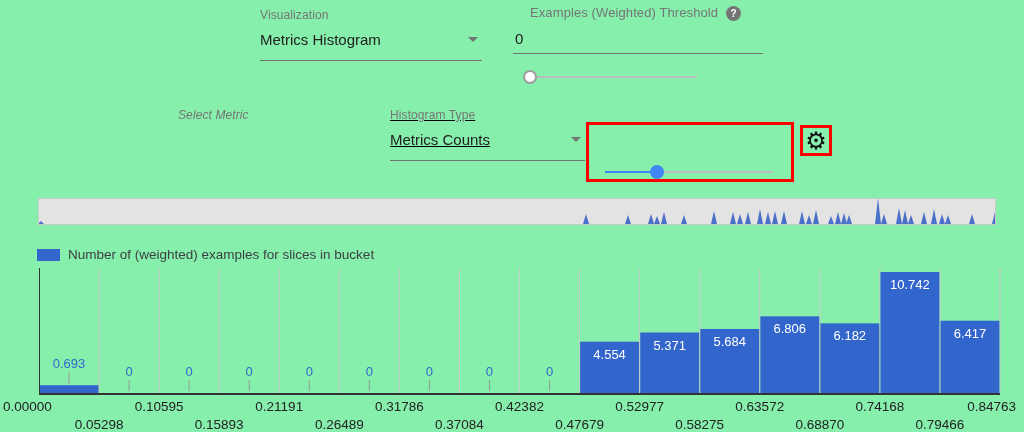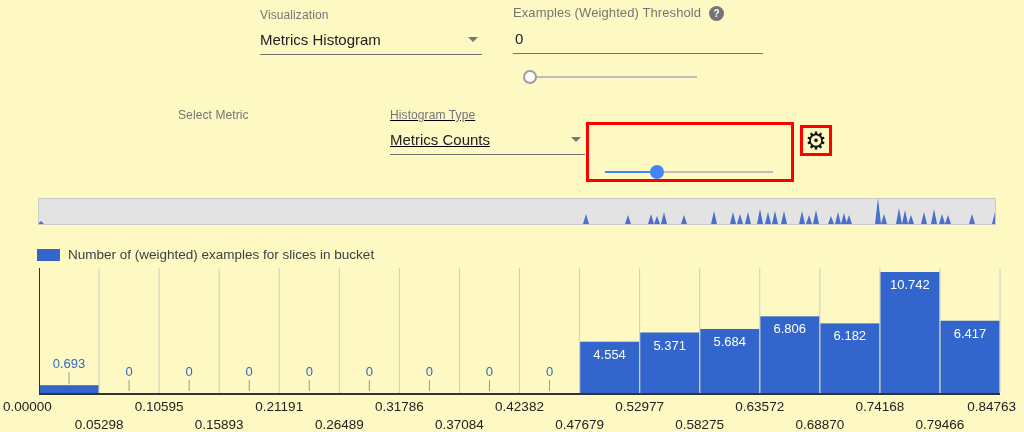--- a/index.html
+++ b/index.html
@@ -1,22 +1,22 @@
 <!DOCTYPE html>
 <html><head>
 <meta charset="utf-8">
 <style>
   * { margin:0; padding:0; box-sizing:border-box; }
   html,body { background:#fff; }
   body { font-family:"Liberation Sans", sans-serif; }
-  .stage { position:relative; width:1024px; height:432px; background:#fef9c3; overflow:hidden; }
+  .stage { position:relative; width:1024px; height:432px; background:#86efac; overflow:hidden; }
 
   .ctl { position:absolute; }
   .ctl-label { font-size:12px; color:#757575; letter-spacing:.1px; }
-  .ctl-value { font-size:15px; color:#212121; margin-top:9px; padding-bottom:6px; border-bottom:1px solid #737373; position:relative; }
+  .ctl-value { font-size:15px; color:#212121; margin-top:9px; padding-bottom:12px; border-bottom:1px solid #737373; position:relative; }
   .caret { position:absolute; right:4px; top:6px; width:0; height:0; border-left:5px solid transparent; border-right:5px solid transparent; border-top:5px solid #757575; }
   .txt-input { display:block; width:100%; font-family:"Liberation Sans",sans-serif; font-size:15px; color:#212121; border:none; outline:none; background:transparent; margin-top:9px; padding:0 0 6px 2px; border-bottom:1px solid #737373; }
 
   .help-icon { display:inline-block; width:15px; height:15px; border-radius:50%; background:#757575; color:#fff; font-size:10px; font-weight:bold; text-align:center; line-height:15px; vertical-align:middle; margin-left:8px; }
 
   .slider { position:absolute; height:14px; }
   .slider .track { position:absolute; top:6px; left:0; right:0; height:2px; background:#bdbdbd; }
   .slider .fill  { position:absolute; top:6px; left:0; height:2px; background:#4285f4; }
   .slider .knob  { position:absolute; top:0; width:14px; height:14px; border-radius:50%; }
   .knob.open   { background:#fff; border:2px solid #9e9e9e; }
@@ -43,31 +43,31 @@
 
   <div class="ctl" style="left:260px; top:8px; width:222px;">
     <div class="ctl-label">Visualization</div>
     <div class="ctl-value">
       <span>Metrics Histogram</span>
       <span class="caret"></span>
     </div>
   </div>
 
   <div class="ctl" style="left:513px; top:5px; width:250px;">
-    <div class="ctl-label" style="font-size:13px;">
+    <div class="ctl-label" style="font-size:13px;margin-left:17px;">
       <span>Examples (Weighted) Threshold</span><span class="help-icon">?</span>
     </div>
     <input class="txt-input" value="0" style="">
   </div>
   <div class="slider" style="left:523px; top:70px; width:174px;">
     <div class="track" style="left:7px;"></div>
     <div class="knob open" style="left:0;"></div>
   </div>
 
-  <div class="ctl" style="left:178px; top:108px; width:195px;">
+  <div class="ctl" style="left:178px; top:108px; width:195px;font-style:italic;">
     <div class="ctl-label">Select Metric</div>
   </div>
 
   <div class="ctl" style="left:390px; top:108px; width:195px;text-decoration:underline;">
     <div class="ctl-label">Histogram Type</div>
     <div class="ctl-value">
       <span>Metrics Counts</span>
       <span class="caret"></span>
     </div>
   </div>

